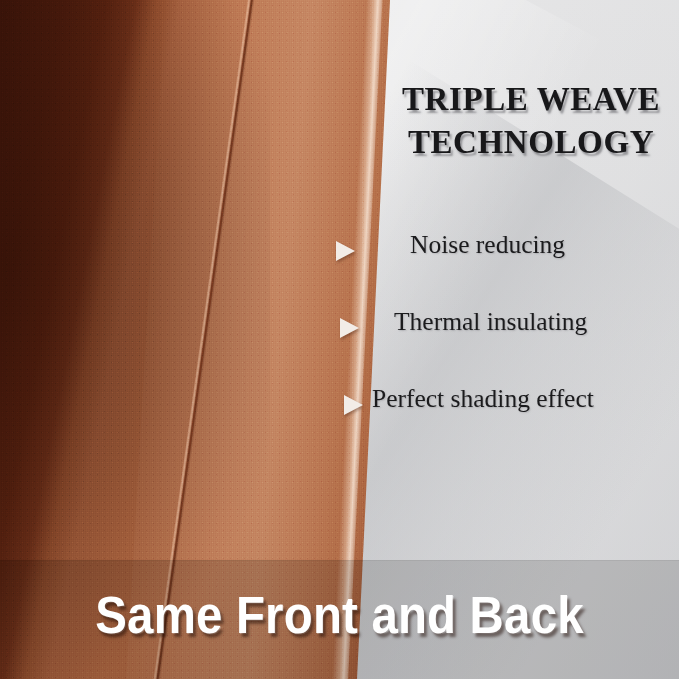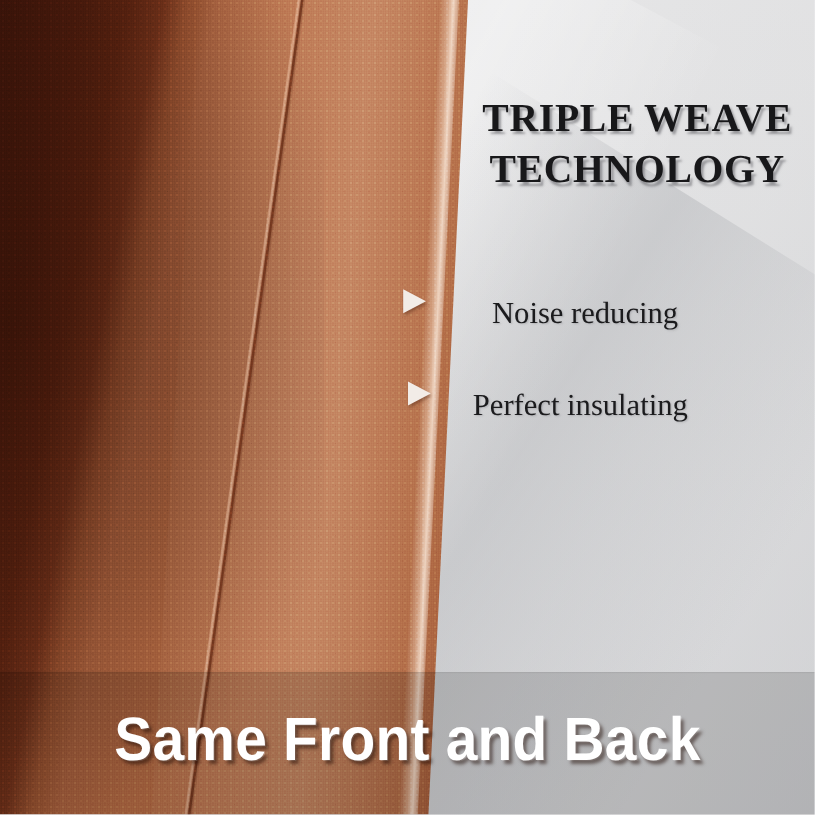--- a/index.html
+++ b/index.html
@@ -222,21 +222,21 @@
     top: 9px;
     width: 0; height: 0;
     border-top: 10px solid transparent;
     border-bottom: 10px solid transparent;
     border-left: 19px solid #f2ece7;
     filter: drop-shadow(1px 2px 1.5px rgba(70,30,14,0.40));
   }
   .feature-label {
     position: absolute;
     left: 74px;
-    top: 16px;
+    top: 0;
     font-family: "Liberation Serif", "DejaVu Serif", serif;
     font-size: 25.5px;
     line-height: 1;
     color: #1b1b1d;
     white-space: nowrap;
     text-shadow: 1px 1px 1.5px rgba(120,120,125,0.35);
   }
   
   .feature-row.r1 .feature-label { left: 74px; }
   .feature-row.r2 .feature-label { left: 58px; }
@@ -287,21 +287,25 @@
     <span class="l2">TECHNOLOGY</span>
   </div>
 
   <div class="features">
     <div class="feature-row r1">
       <span class="bullet"></span>
       <span class="feature-label">Noise reducing</span>
     </div>
     <div class="feature-row r2">
       <span class="bullet"></span>
-      <span class="feature-label">Perfect insulating</span>
+      <span class="feature-label">Thermal insulating</span>
+    </div>
+    <div class="feature-row r3">
+      <span class="bullet"></span>
+      <span class="feature-label">Perfect shading effect</span>
     </div>
   </div>
 
   <div class="bottom-band"></div>
   <div class="bottom-band-edge"></div>
   <div class="banner">Same Front and Back</div>
 
 </div>
 
 </body></html>

